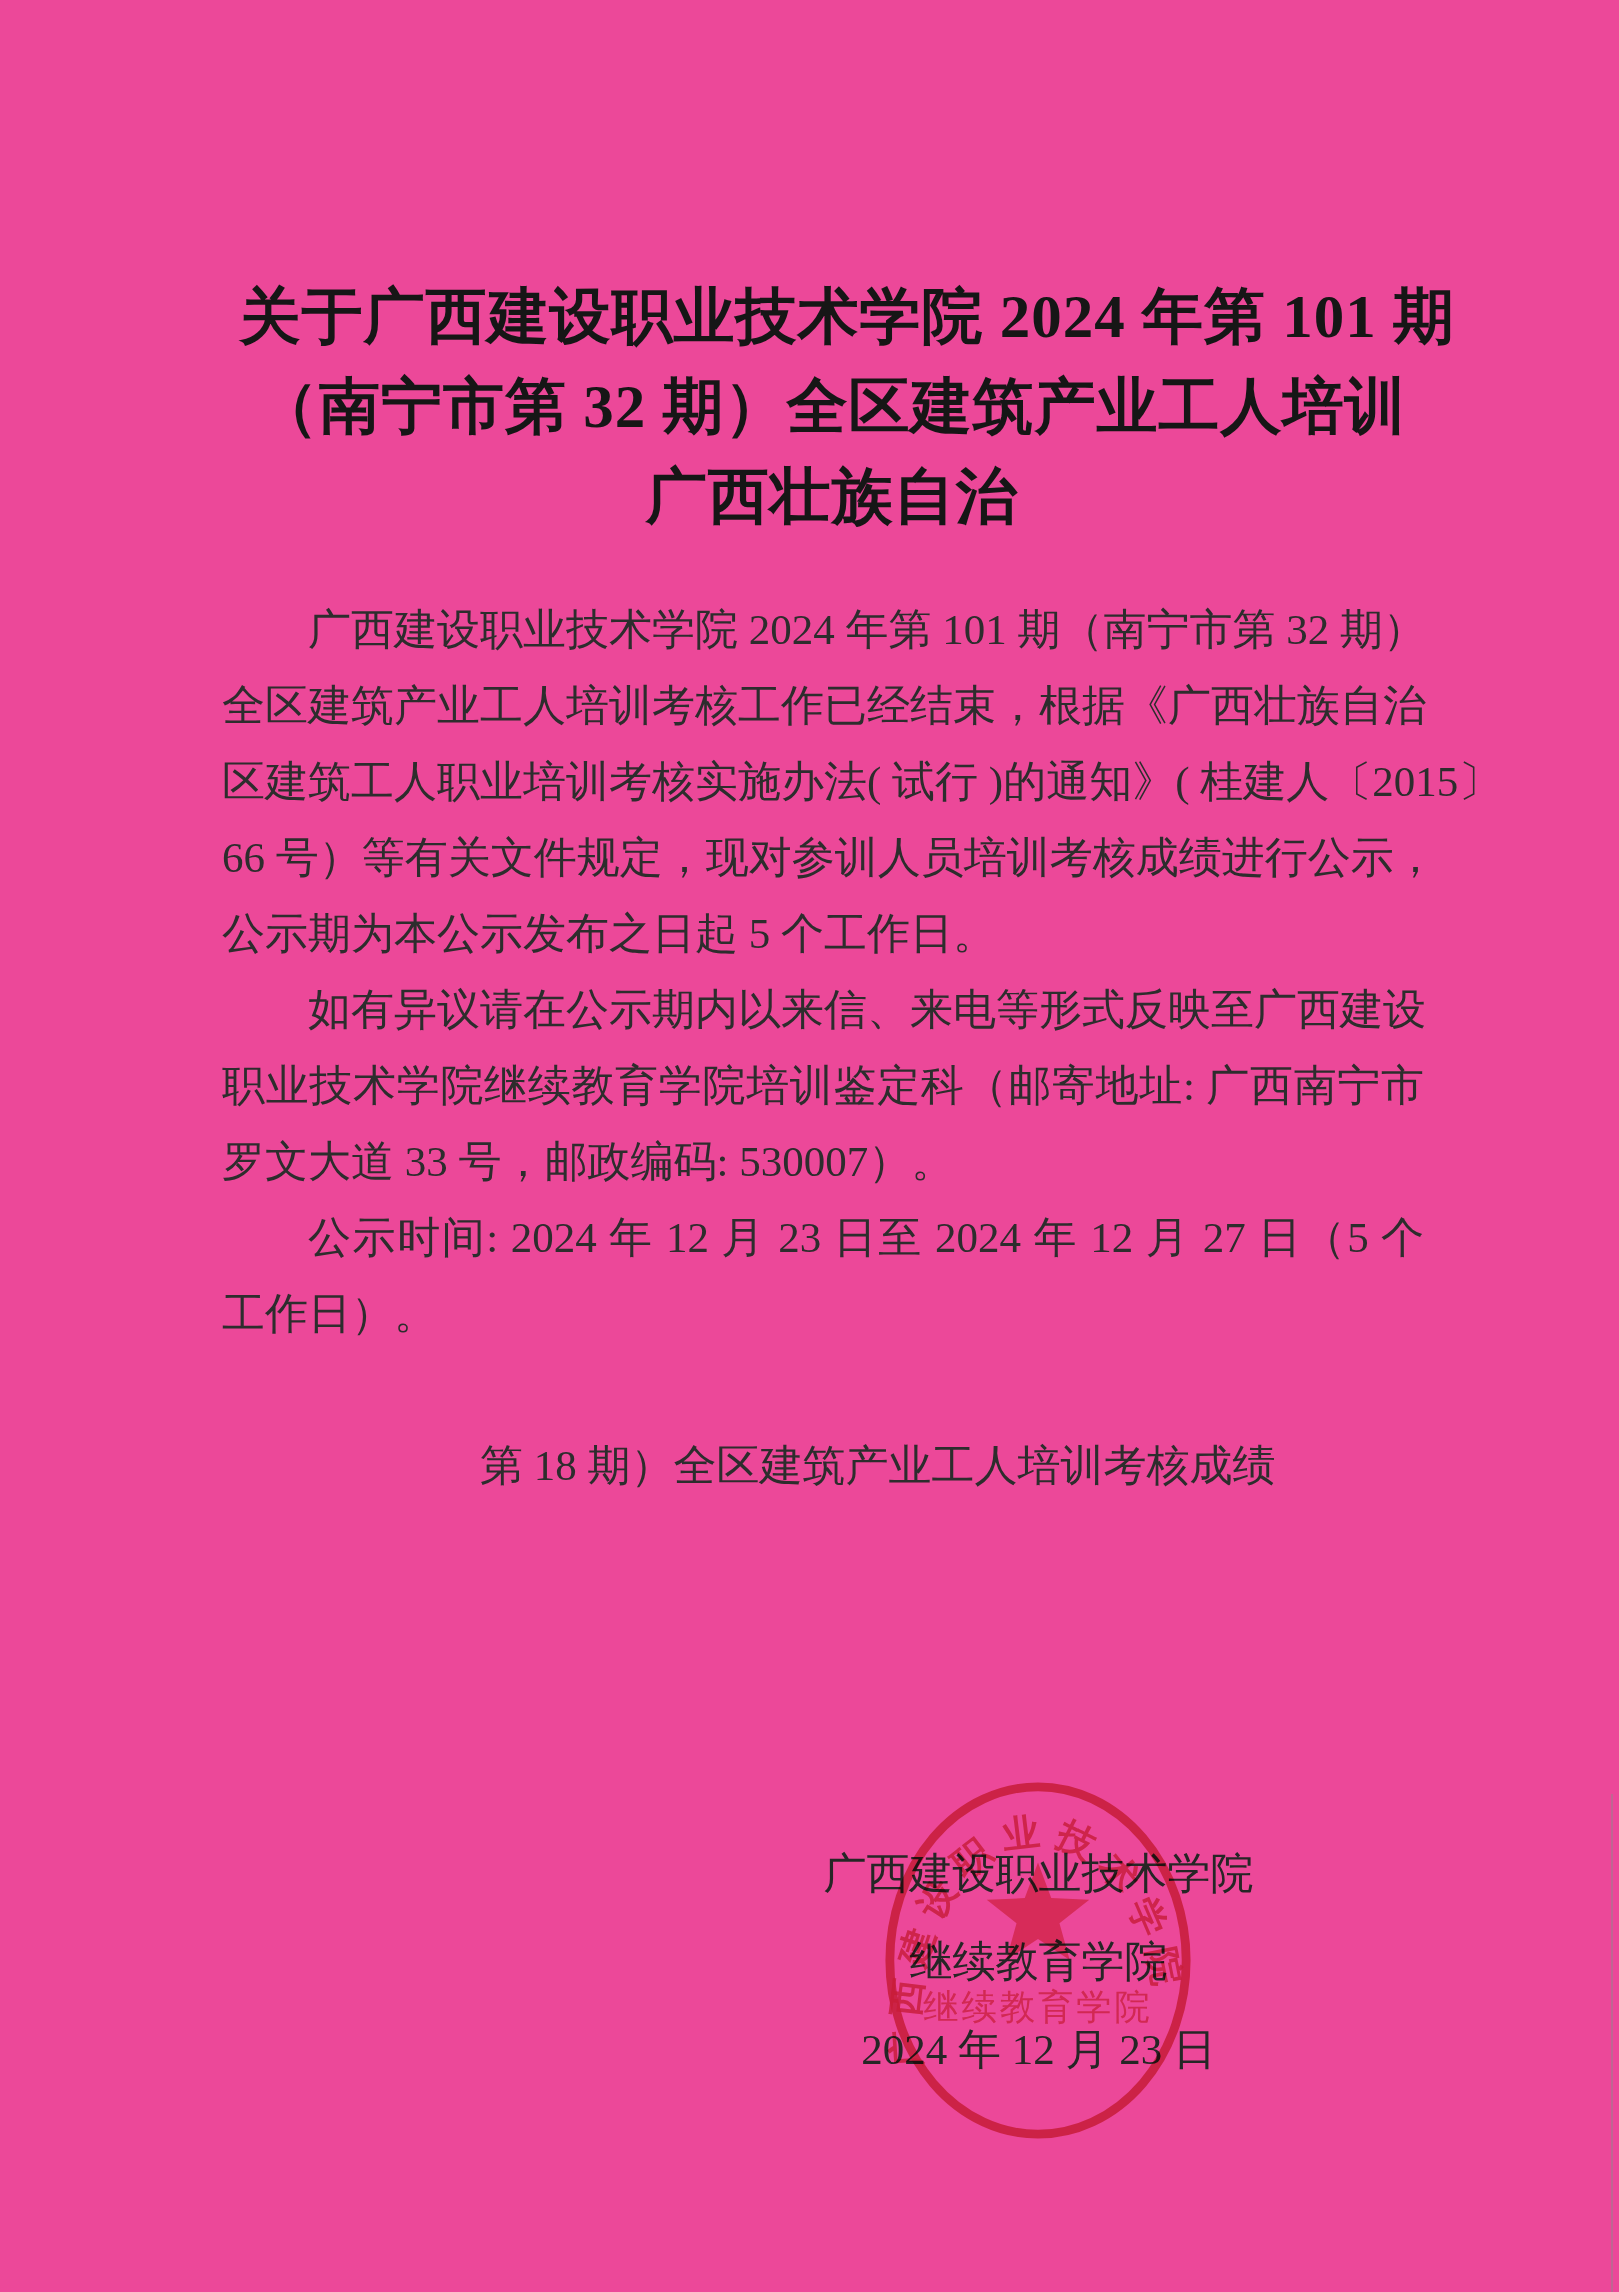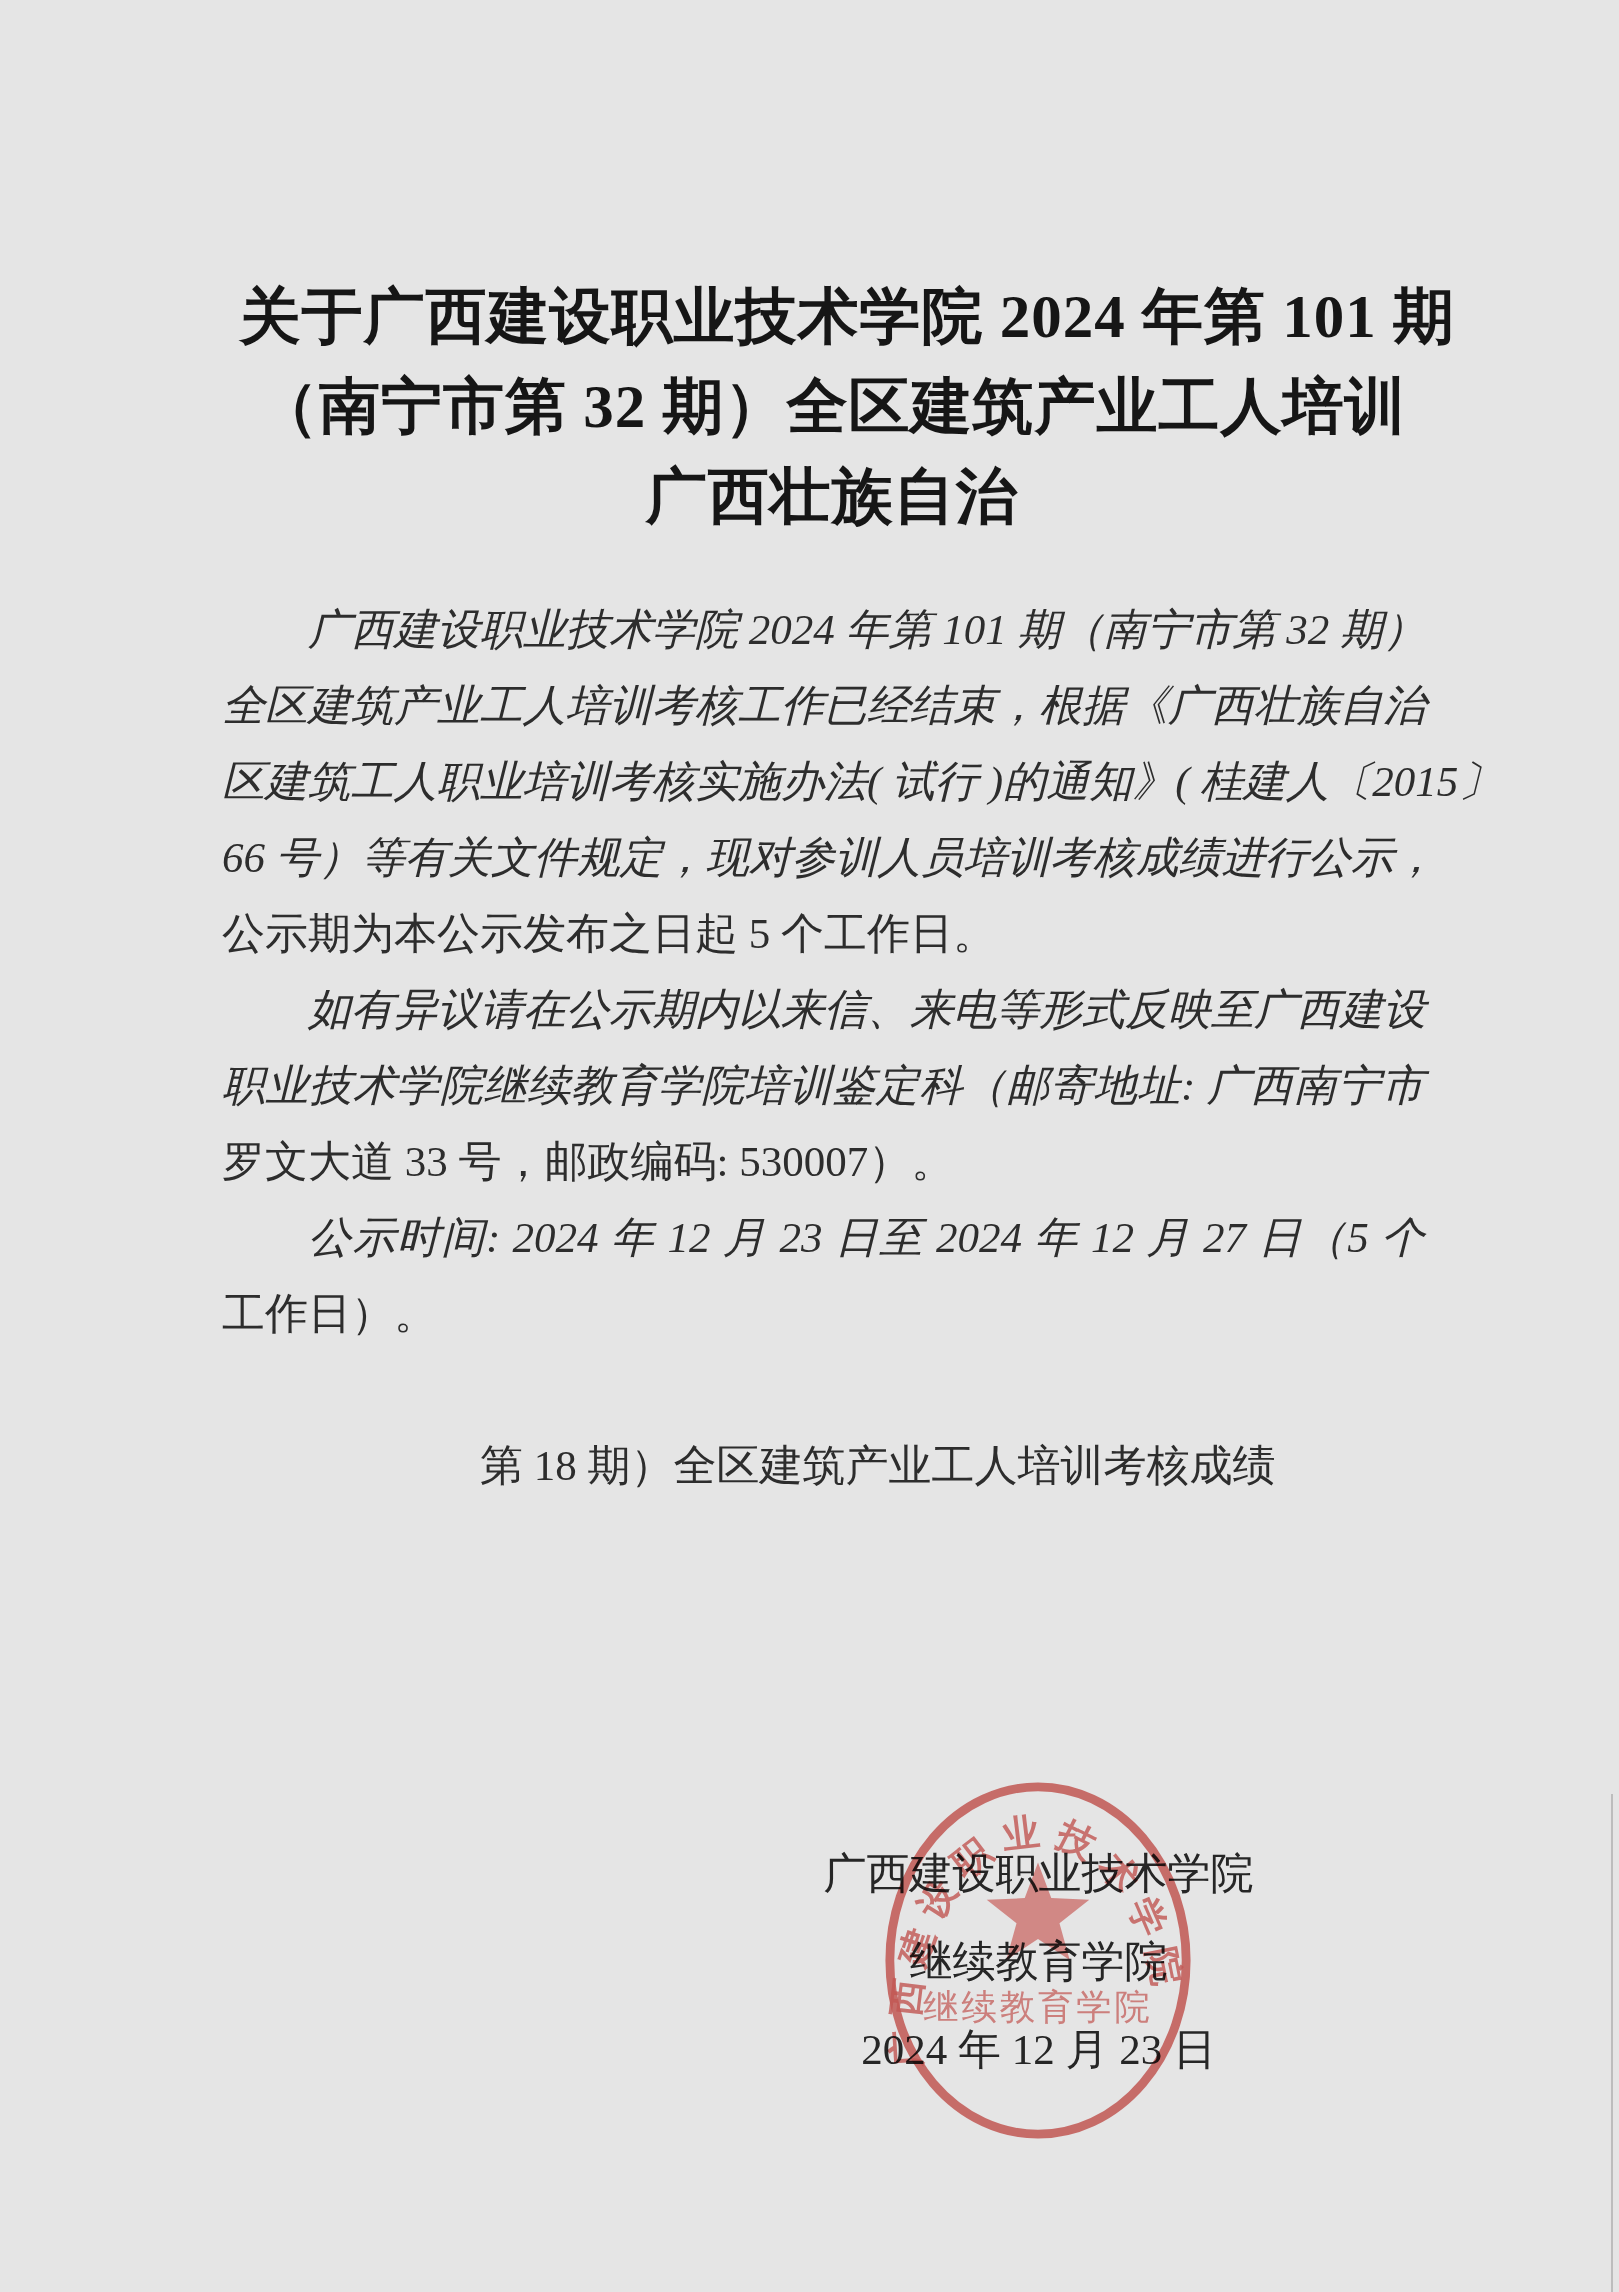--- a/index.html
+++ b/index.html
@@ -4,21 +4,21 @@
 <style>
   html, body {
     margin: 0;
     padding: 0;
     background: #ffffff;
   }
   .page {
     position: relative;
     width: 1619px;
     height: 2293px;
-    background: #e5e5e5;
+    background: #ec4899;
     overflow: hidden;
     font-family: "Liberation Serif", "DejaVu Serif", serif;
     color: #2d2d2d;
   }
   
   .title {
     position: absolute;
     left: 222px;
     top: 272px;
     width: 1202px;
@@ -43,21 +43,20 @@
     color: #2d2d2d;
   }
   .line {
     height: 76px;
     white-space: nowrap;
   }
   .line.fill {
     text-align: justify;
     text-align-last: justify;
     text-justify: inter-character;
-    font-style: italic;
   }
   .line.indent { text-indent: 86px; }
   .line.att1 { padding-left: 123px; }
   .line.att2 { padding-left: 258px; }
   
   .signature {
     position: absolute;
     left: 823px;
     top: 1830px;
     width: 431px;

